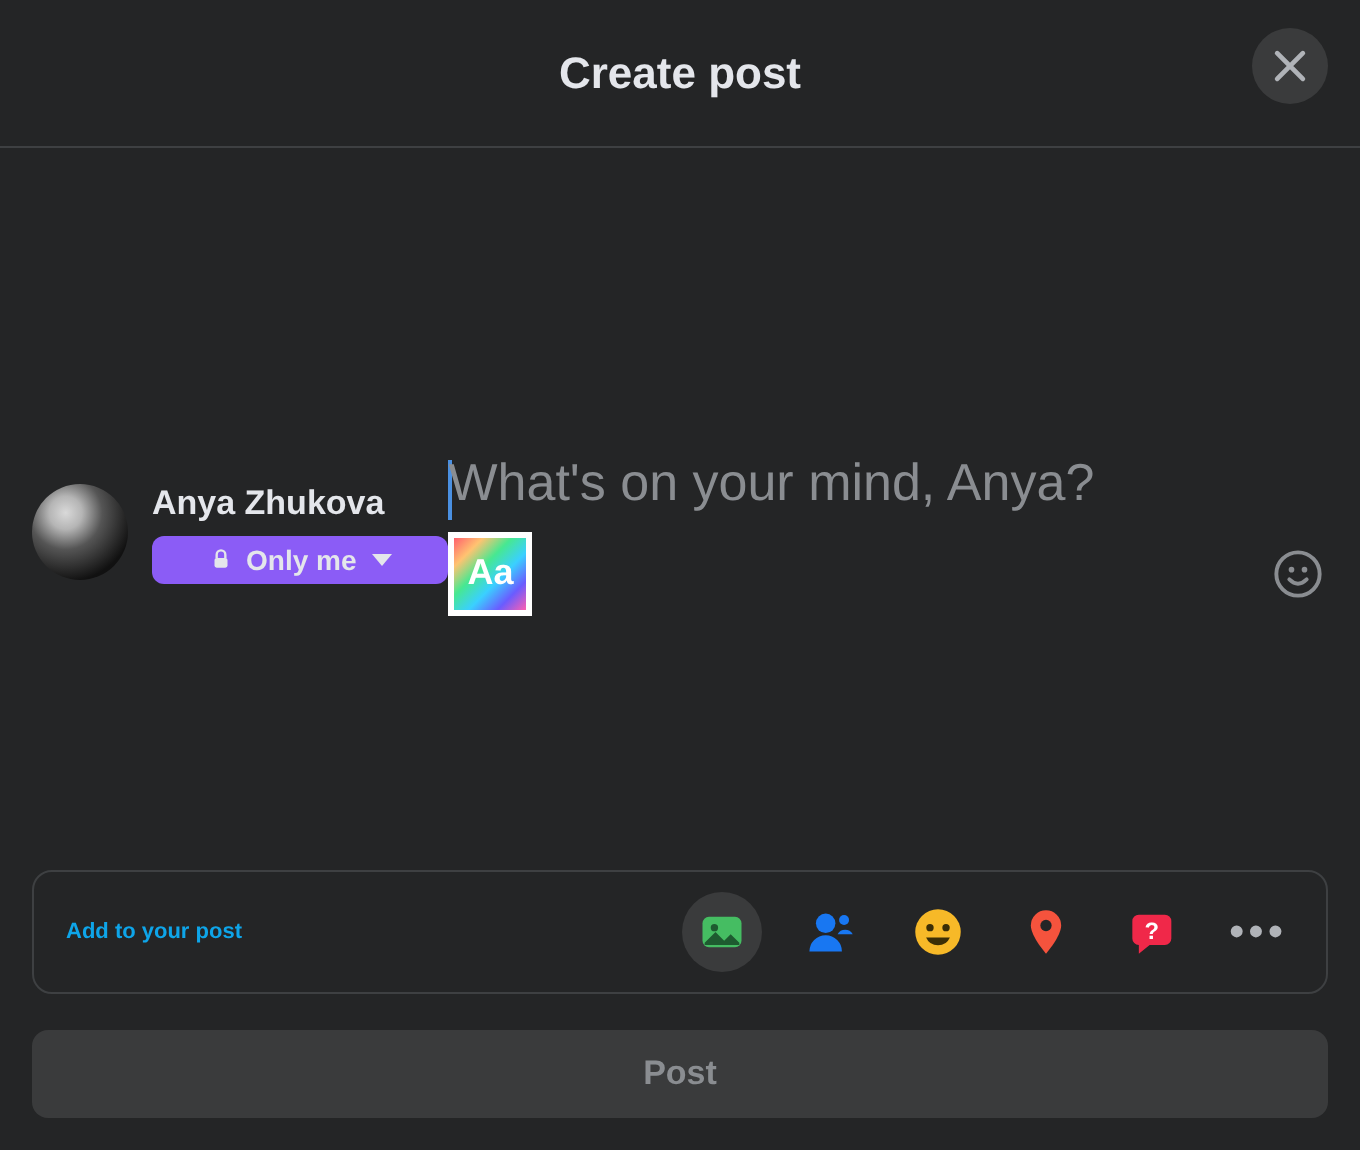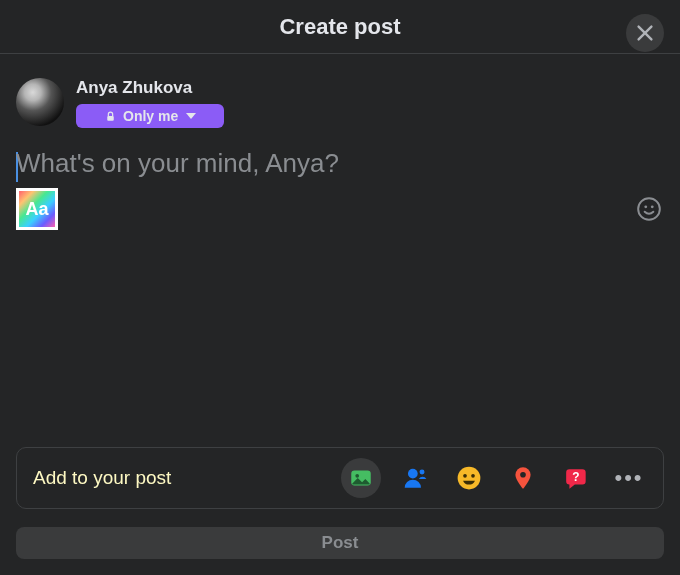--- a/index.html
+++ b/index.html
@@ -14,21 +14,21 @@
   .dialog {
     width: 680px;
     height: 575px;
     background: #242526;
     display: flex;
     flex-direction: column;
   }
   
   .header {
     position: relative;
-    height: 54px;
+    height: 74px;
     display: flex;
     align-items: center;
     justify-content: center;
     border-bottom: 1px solid #3e4042;
   }
   .header-title {
     font-size: 22px;
     font-weight: 700;
     color: #e4e6eb;
   }
@@ -45,21 +45,21 @@
     justify-content: center;
     cursor: pointer;
   }
   .close-btn svg { width: 22px; height: 22px; }
 
   
   .body {
     flex: 1;
     padding: 16px 16px 0 16px;
     display: flex;
-    flex-direction: column;
+    align-items: center;
   }
   .user-row {
     display: flex;
     align-items: flex-start;
     gap: 12px;
     margin-top: 8px;
   }
   .avatar {
     width: 48px;
     height: 48px;
@@ -172,44 +172,44 @@
     margin: 0 16px;
     border: 1px solid #3e4042;
     border-radius: 10px;
     height: 62px;
     display: flex;
     align-items: center;
     padding: 0 16px;
     gap: 10px;
   }
   .add-label {
-    font-size: 19px;
-    font-weight: 400;
-    color: #fef9c3;
+    font-size: 11px;
+    font-weight: 700;
+    color: #0ea5e9;
     flex: 1;
   }
   .attach-icons {
     display: flex;
     align-items: center;
     gap: 14px;
   }
   .aicon {
     width: 40px; height: 40px;
     border-radius: 50%;
     display: flex; align-items: center; justify-content: center;
     cursor: pointer;
   }
   .aicon.active { background: #3a3b3c; }
   .aicon svg { width: 26px; height: 26px; }
   .dots { color: #b0b3b8; font-size: 22px; line-height: 1; letter-spacing: 2px; cursor: pointer; width: 36px; text-align: center; }
 
   
   .post-btn {
     margin: 18px 16px 16px 16px;
-    height: 32px;
+    height: 44px;
     border-radius: 8px;
     background: #3a3b3c;
     color: #8a8d91;
     display: flex;
     align-items: center;
     justify-content: center;
     font-size: 17px;
     font-weight: 600;
     cursor: pointer;
   }

